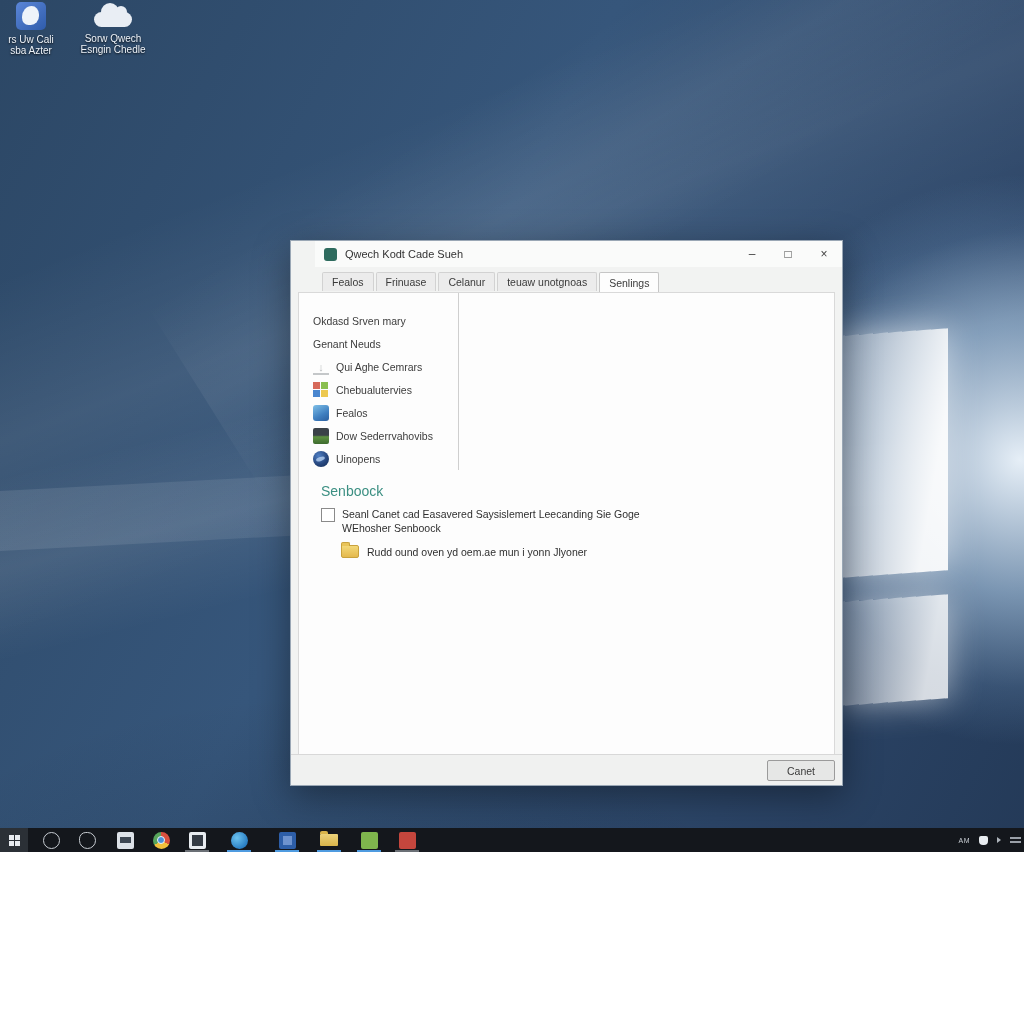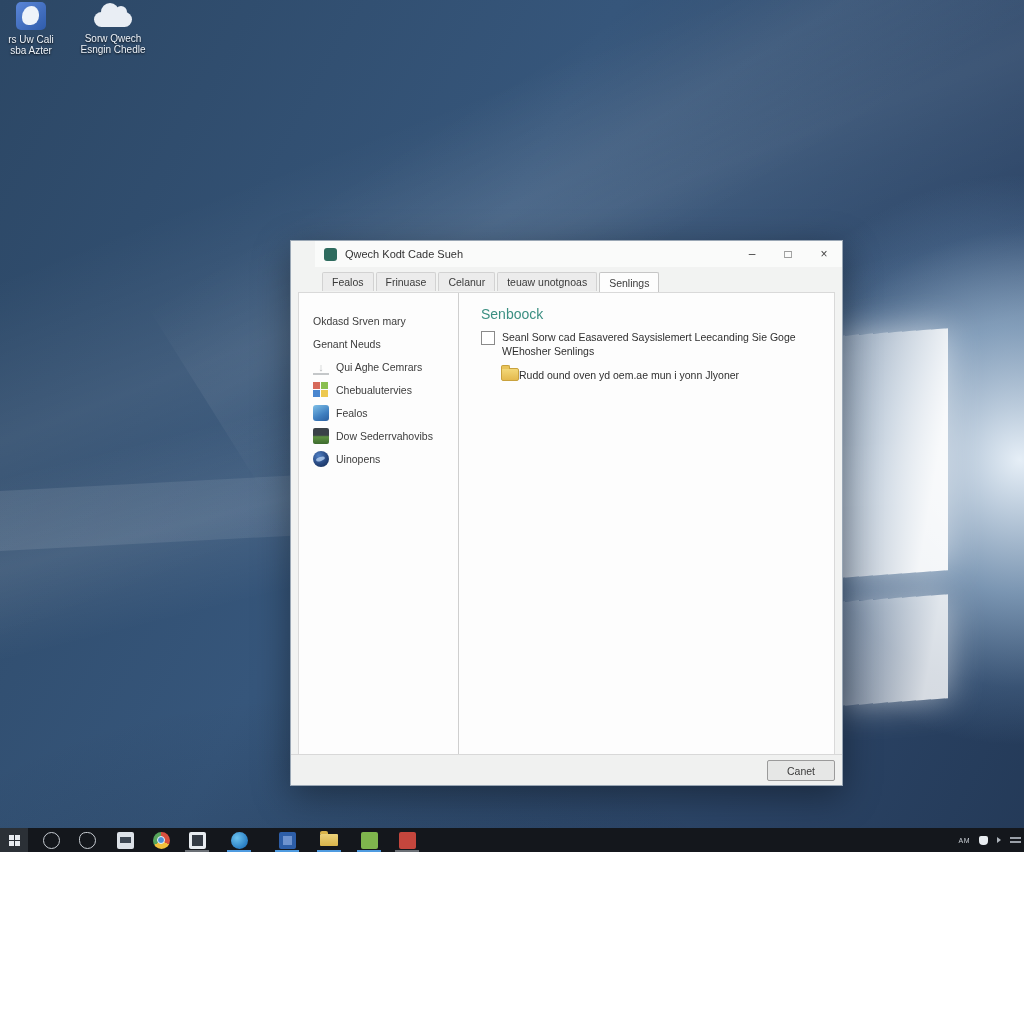--- a/index.html
+++ b/index.html
@@ -45,21 +45,21 @@
   .app-icon{width:13px;height:13px;border-radius:3px;background:#2e6b5e;flex:0 0 auto;}
   .title-text{margin-left:8px;font-size:11px;color:#333;}
   .controls{margin-left:auto;display:flex;height:26px;}
   .ctrl{width:36px;height:26px;display:flex;align-items:center;justify-content:center;
     font-size:12px;color:#444;cursor:default;}
   .tabbar{display:flex;align-items:flex-end;padding-left:7px;height:24px;}
   .tab{padding:3px 9px 3px;margin-right:2px;background:#ececec;border:1px solid #d2d2d2;
     border-bottom:none;border-radius:2px 2px 0 0;font-size:10.5px;color:#3a3a3a;white-space:nowrap;}
   .tab.active{background:#fdfdfd;position:relative;top:1px;padding-top:4px;border-color:#c6c6c6;}
   .body{position:absolute;left:7px;right:7px;top:51px;height:464px;background:#fdfdfd;
-    border:1px solid #d9d9d9;box-sizing:border-box;display:flex;}
+    border:1px solid #d9d9d9;box-sizing:border-box;display:flex;flex-direction:column;}
   .sidebar{width:160px;border-right:1px solid #cfcfcf;padding-top:16px;box-sizing:border-box;}
   .side-item{height:23px;display:flex;align-items:center;padding-left:14px;font-size:10.5px;color:#3c3c3c;}
   .side-ic{width:16px;height:16px;margin-right:7px;flex:0 0 auto;position:relative;}
   .ic-none{width:0;margin-right:0;}
   .ic-download{display:flex;align-items:center;justify-content:center;color:#b9bcbe;font-size:11px;
     border-bottom:2px solid #c4c7c9;height:13px;margin-top:2px;}
   .ic-tiles{display:grid;grid-template-columns:7px 7px;grid-template-rows:7px 7px;gap:1px;}
   .ic-tiles span{display:block;}
   .t1{background:#d6695a;} .t2{background:#8abf4f;} .t3{background:#4a86cf;} .t4{background:#edc84f;}
   .ic-picture{border-radius:3px;background:linear-gradient(150deg,#7fc0e8 0%,#3f7fc0 60%,#2b5f9e 100%);}
@@ -70,21 +70,21 @@
   .main{flex:1;padding:13px 18px 0 22px;box-sizing:border-box;}
   .heading{font-size:14px;color:#3b8f82;margin-bottom:8px;}
   .chk-row{display:flex;align-items:flex-start;}
   .checkbox{width:12px;height:12px;border:1px solid #8a8a8a;background:#fff;flex:0 0 auto;margin-top:1px;}
   .chk-label{margin-left:7px;font-size:10.5px;line-height:14px;color:#2f2f2f;max-width:330px;}
   .folder-row{display:flex;align-items:center;margin:10px 0 0 20px;}
   .folder-ic{width:16px;height:11px;background:linear-gradient(#f3d878,#e4b94e);
     border:1px solid #c9a23d;border-radius:1px 2px 2px 2px;position:relative;flex:0 0 auto;}
   .folder-ic:before{content:"";position:absolute;left:-1px;top:-4px;width:7px;height:3px;
     background:#e9c45a;border:1px solid #c9a23d;border-bottom:none;border-radius:2px 2px 0 0;}
-  .folder-label{margin-left:0;font-size:10.5px;color:#2f2f2f;}
+  .folder-label{margin-left:8px;font-size:10.5px;color:#2f2f2f;}
   .w-footer{position:absolute;left:0;right:0;bottom:0;height:30px;background:#f0f1f0;
     border-top:1px solid #d8d8d8;}
   .btn-cancel{position:absolute;right:7px;top:5px;width:66px;height:19px;background:#e6e7e6;
     border:1px solid #9b9b9b;border-radius:2px;font-size:10.5px;color:#3a3a3a;
     display:flex;align-items:center;justify-content:center;}
   
   .taskbar{position:absolute;left:0;bottom:0;width:1024px;height:24px;background:#14171c;
     z-index:4;display:flex;align-items:stretch;}
   .tb-cell{width:30px;height:24px;display:flex;align-items:center;justify-content:center;position:relative;}
   .tb-start{background:#2b3036;width:28px;}
@@ -202,22 +202,22 @@
           <span class="side-ic ic-globe"></span>
           <span>Uinopens</span>
         </div>
       </div>
 
       <div class="main">
         <div class="heading">Senboock</div>
         <div class="chk-row">
           <div class="checkbox"></div>
           <div class="chk-label">
-            <span>Seanl Sorw cad Easavered Saysislemert Leecanding Sie Goge</span><br>
-            <span>WEhosher Senlings</span>
+            <span>Seanl Canet cad Easavered Saysislemert Leecanding Sie Goge</span><br>
+            <span>WEhosher Senboock</span>
           </div>
         </div>
         <div class="folder-row">
           <div class="folder-ic"></div>
           <div class="folder-label">Rudd ound oven yd oem.ae mun i yonn Jlyoner</div>
         </div>
       </div>
     </div>
 
     <div class="w-footer">

